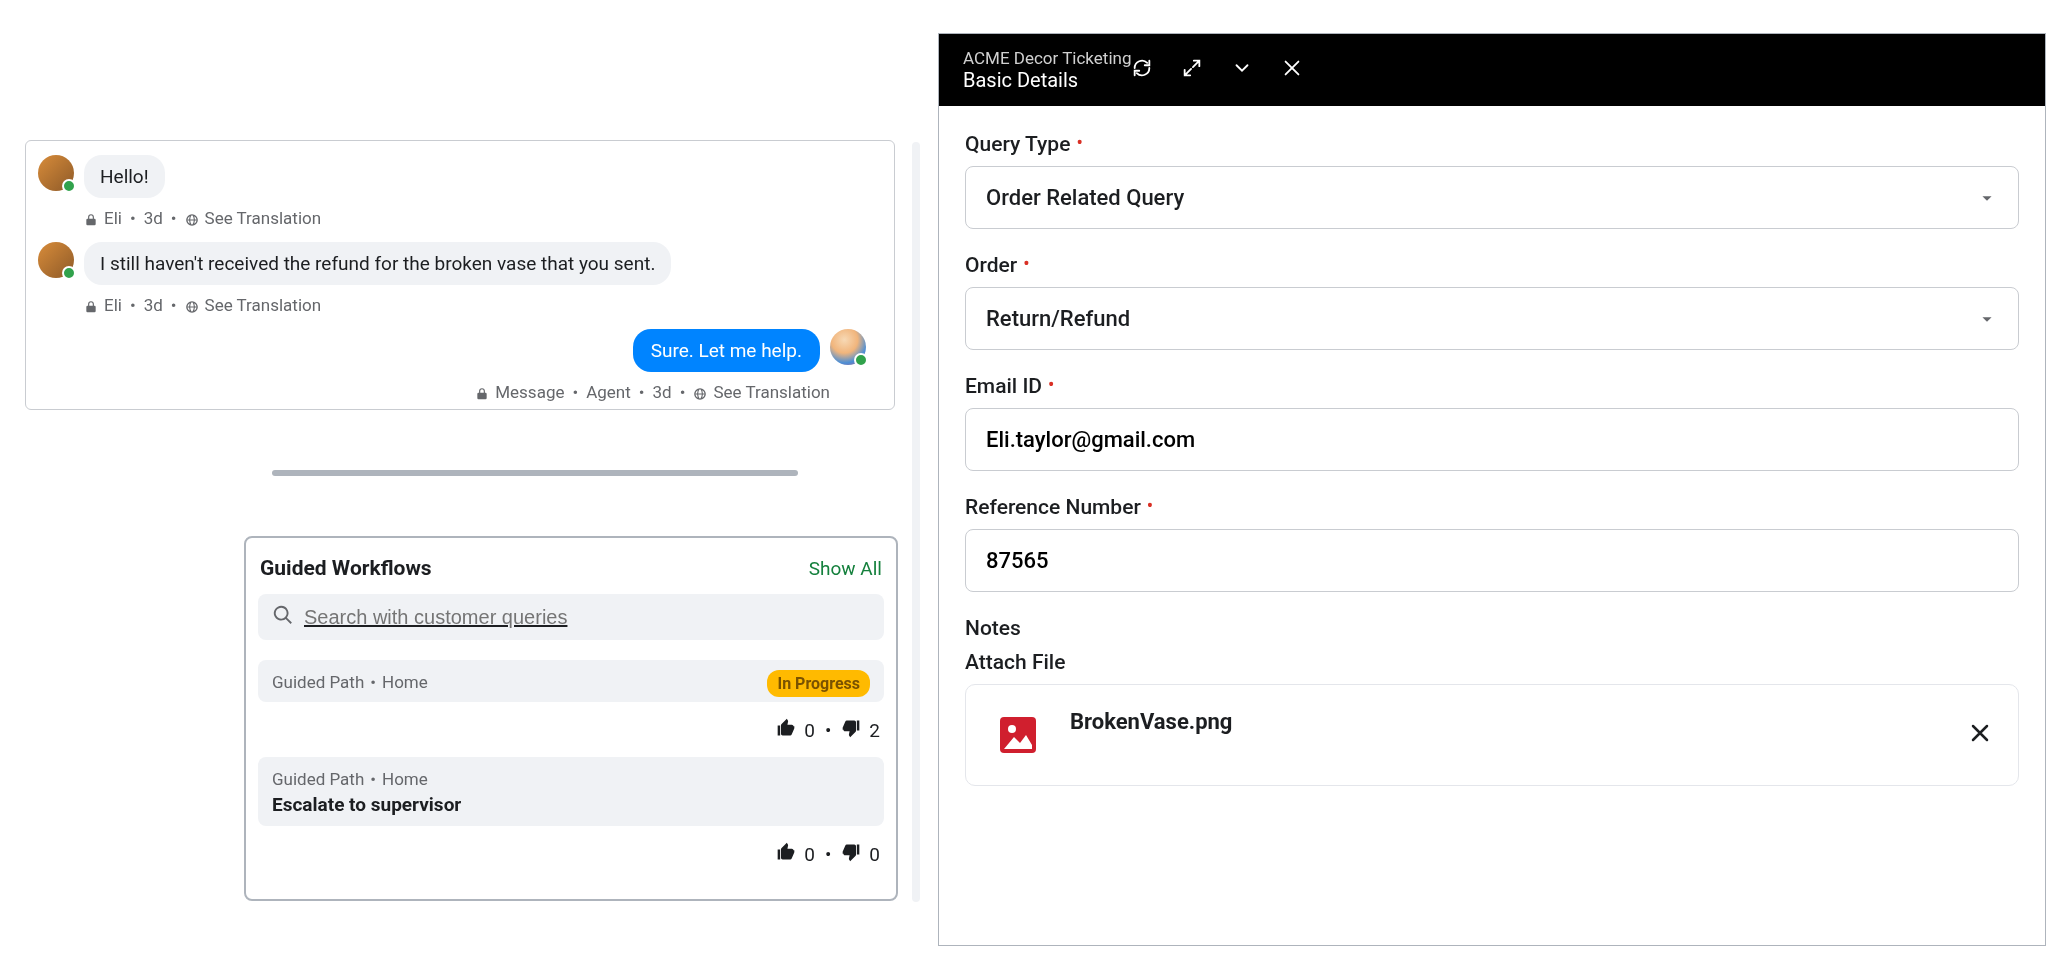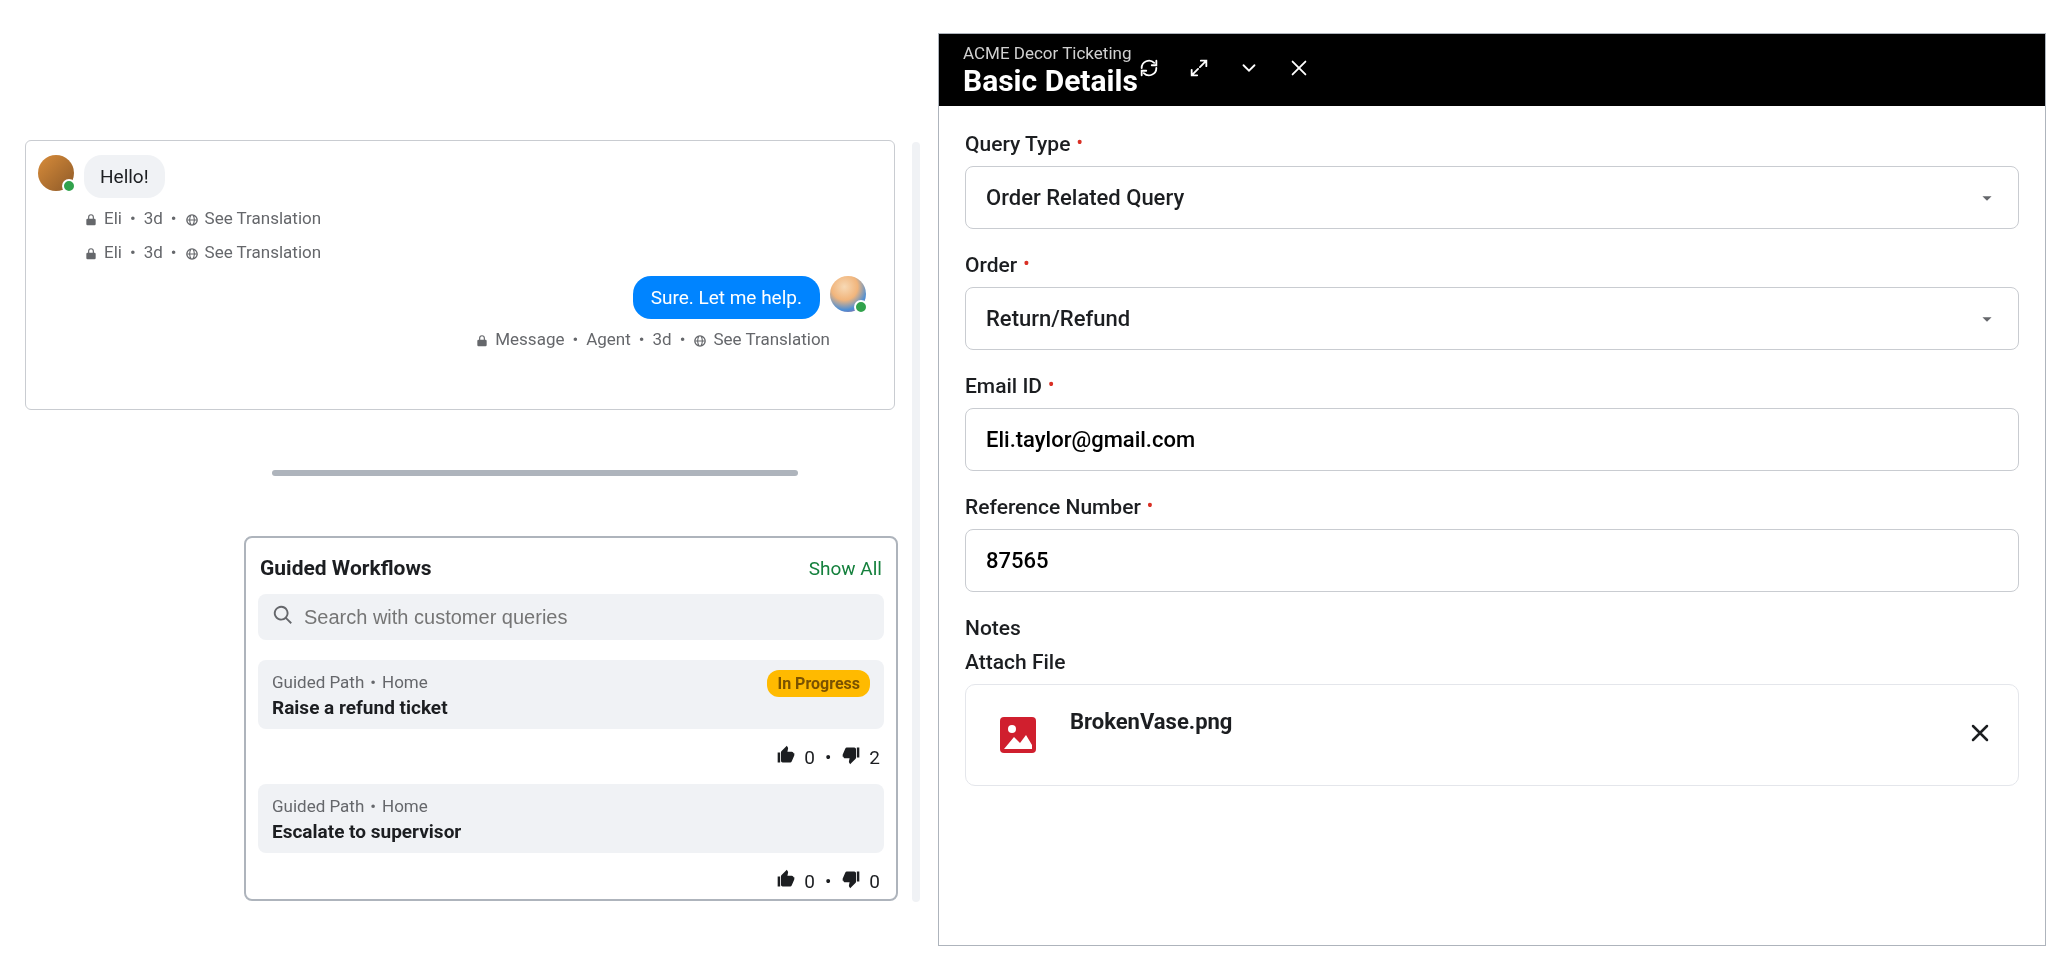--- a/index.html
+++ b/index.html
@@ -84,20 +84,21 @@
     border-radius: 8px;
     padding: 18px 12px 10px 12px;
   }
   .gw-head { display:flex; justify-content:space-between; align-items:center; padding: 0 2px 14px 2px; }
   .gw-title { font-weight:700; font-size:21px; }
   .gw-showall { color:#15803d; font-size:19px; cursor:pointer; }
   .gw-search {
     background:#f0f2f5; border-radius:8px; height:46px;
     display:flex; align-items:center; padding:0 14px; gap:10px;
     margin-bottom: 20px;
+    text-decoration: underline;
   }
   .gw-search svg { width:22px; height:22px; fill:#65676b; }
   .gw-search input {
     border:none; background:transparent; outline:none;
     font-size:20px; color:#65676b; width:100%;
   }
   .gw-card {
     background:#f0f2f5; border-radius:8px; padding:12px 14px 10px 14px;
     margin-bottom:6px;
   }
@@ -129,21 +130,21 @@
     width: 1108px; height: 913px;
     background:#fff;
     border:1px solid #aeb4bc;
   }
   .tp-header {
     background:#000; color:#fff;
     height:72px; padding: 10px 18px 10px 24px;
     display:flex; align-items:center; 
   }
   .tp-titles .sub { font-size:17px; color:#d0d0d0; font-weight:400; }
-  .tp-titles .main { font-size:30px; font-weight:700; }
+  .tp-titles .main { font-size:20px; font-weight:400; }
   .tp-icons { display:flex; gap:28px; align-items:center; }
   .tp-icons svg { width:22px; height:22px; stroke:#fff; fill:none; stroke-width:2; }
   .tp-body { padding: 26px 26px; overflow:auto; height:calc(100% - 72px); }
   .fld-label { font-size:21px; font-weight:500; margin-bottom:10px; display:flex; gap:6px; }
   .req { color:#d93025; font-size:18px; }
   .select, .tinput, .tarea {
     width:100%; border:1px solid #c9ccd1; border-radius:8px;
     background:#fff; font-size:22px; font-weight:500;
     padding: 18px 20px; margin-bottom: 24px;
     display:flex; align-items:center; justify-content:space-between;
@@ -189,20 +190,26 @@
       <span>Eli</span>
       <span class="dot"></span>
       <span>3d</span>
       <span class="dot"></span>
       <span class="globe-ic"><svg viewBox="0 0 24 24">
             <path d="M12 2a10 10 0 1 0 0 20 10 10 0 0 0 0-20zm7.9 9h-3a16 16 0 0 0-1.3-5.6A8 8 0 0 1 19.9 11zM12 4c1 0 2.6 2.5 3 7H9c.4-4.5 2-7 3-7zM8.4 5.4A16 16 0 0 0 7.1 11h-3a8 8 0 0 1 4.3-5.6zM4.1 13h3c.2 2.2.6 4 1.3 5.6A8 8 0 0 1 4.1 13zM12 20c-1 0-2.6-2.5-3-7h6c-.4 4.5-2 7-3 7zm3.6-1.4c.7-1.6 1.1-3.4 1.3-5.6h3a8 8 0 0 1-4.3 5.6z"></path>
           </svg></span>
       <span>See Translation</span>
     </div>
 
+    <div class="msg-row">
+      <div class="avatar">
+          <span class="presence"></span>
+        </div>
+      <div class="bubble-in"><span>I still haven't received the refund for the broken vase that you sent.</span></div>
+    </div>
     <div class="meta">
       <span class="lock-ic"><svg viewBox="0 0 24 24">
             <path d="M12 2a5 5 0 0 0-5 5v3H6a2 2 0 0 0-2 2v7a2 2 0 0 0 2 2h12a2 2 0 0 0 2-2v-7a2 2 0 0 0-2-2h-1V7a5 5 0 0 0-5-5zm-3 5a3 3 0 1 1 6 0v3H9z"></path>
           </svg></span>
       <span>Eli</span>
       <span class="dot"></span>
       <span>3d</span>
       <span class="dot"></span>
       <span class="globe-ic"><svg viewBox="0 0 24 24">
             <path d="M12 2a10 10 0 1 0 0 20 10 10 0 0 0 0-20zm7.9 9h-3a16 16 0 0 0-1.3-5.6A8 8 0 0 1 19.9 11zM12 4c1 0 2.6 2.5 3 7H9c.4-4.5 2-7 3-7zM8.4 5.4A16 16 0 0 0 7.1 11h-3a8 8 0 0 1 4.3-5.6zM4.1 13h3c.2 2.2.6 4 1.3 5.6A8 8 0 0 1 4.1 13zM12 20c-1 0-2.6-2.5-3-7h6c-.4 4.5-2 7-3 7zm3.6-1.4c.7-1.6 1.1-3.4 1.3-5.6h3a8 8 0 0 1-4.3 5.6z"></path>
@@ -247,21 +254,20 @@
       <input placeholder="Search with customer queries" style="">
     </div>
 
     <div class="gw-card">
       <span class="gw-badge">In Progress</span>
       <div class="gw-crumbs">
         <span>Guided Path</span>
         <span class="dot"></span>
         <span>Home</span>
       </div>
-      <div class="gw-card-title">Raise a refund ticket</div>
     </div>
     <div class="gw-votes">
       <span><svg viewBox="0 0 24 24">
             <path d="M2 21h3V9H2v12zm19-11c0-1.1-.9-2-2-2h-5.3l.8-3.8V3.7c0-.4-.2-.8-.4-1.1L13 1l-6.6 6.6C6.2 7.8 6 8.3 6 8.8V19c0 1.1.9 2 2 2h9c.8 0 1.5-.5 1.8-1.2l3-7c.1-.3.2-.5.2-.8v-2z"></path>
           </svg></span>
       <span>0</span>
       <span class="dot"></span>
       <span><svg viewBox="0 0 24 24">
             <path d="M22 3h-3v12h3V3zM3 14c0 1.1.9 2 2 2h5.3l-.8 3.8v.5c0 .4.2.8.4 1.1L11 23l6.6-6.6c.2-.2.4-.7.4-1.2V5c0-1.1-.9-2-2-2H7c-.8 0-1.5.5-1.8 1.2l-3 7c-.1.3-.2.5-.2.8v2z"></path>
           </svg></span>

